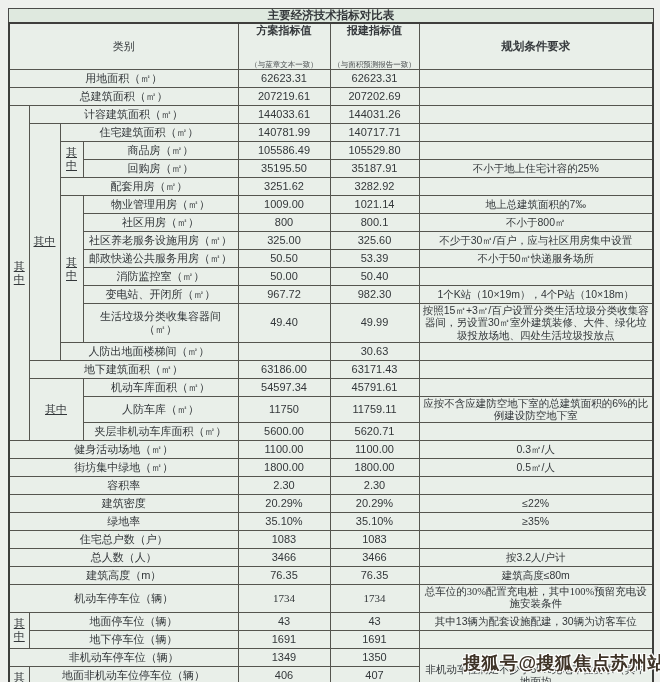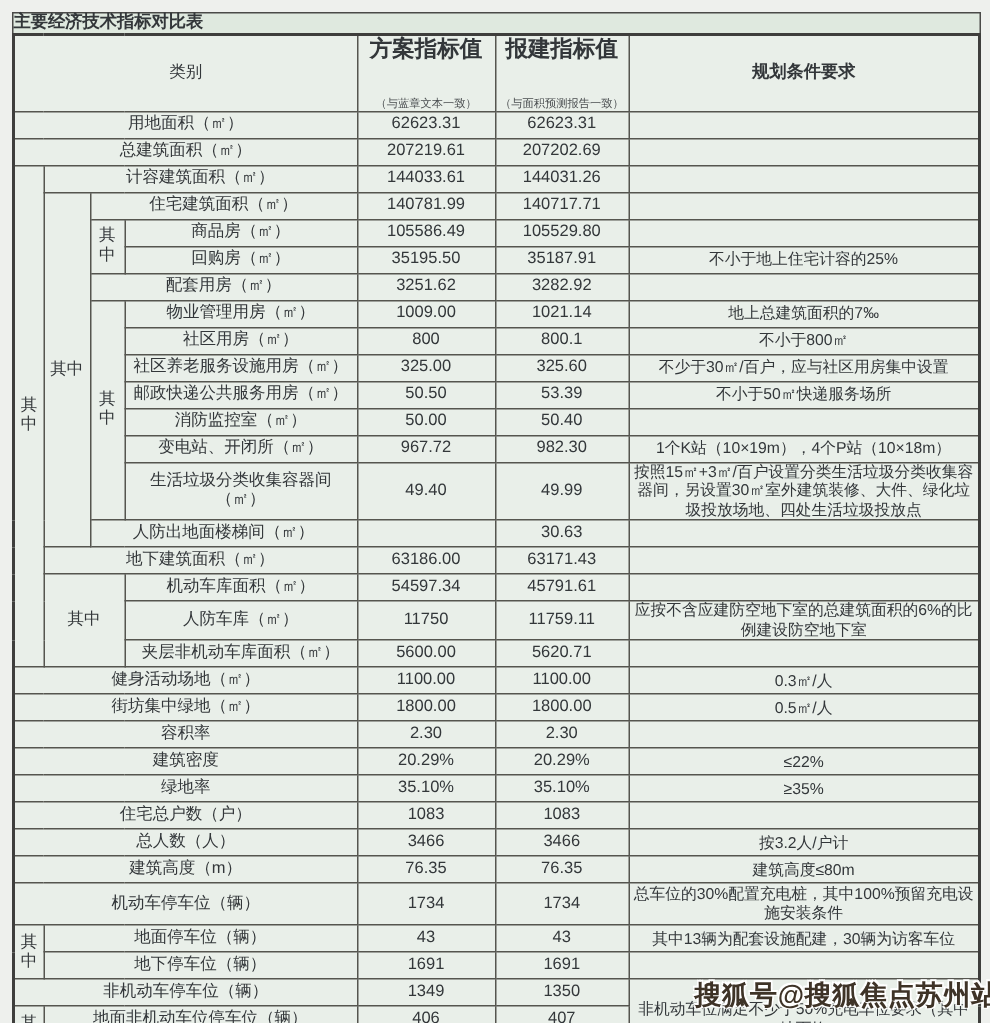--- a/index.html
+++ b/index.html
@@ -1,30 +1,30 @@
 <!DOCTYPE html>
 <html><head>
 <meta charset="utf-8">
 <style>
   html,body{margin:0;padding:0;}
   .page{position:relative;width:660px;height:682px;background:#eef0ed;overflow:hidden;
         font-family:"Liberation Sans","DejaVu Sans",sans-serif;color:#33373a;}
   .tablebox{position:absolute;left:8px;top:8px;width:646px;}
   .title{box-sizing:border-box;border:1px solid #4a4a48;border-bottom:none;background:#dfe9df;
-         height:14px;line-height:12px;font-weight:bold;font-size:11.5px;}
+         height:14px;line-height:12px;text-align:center;font-weight:bold;font-size:11.5px;}
   table{border-collapse:collapse;width:100%;table-layout:fixed;background:#e9efe9;
         border:2px solid #3e3e3c;}
   td,th{border:1px solid #55554f;padding:0 2px;font-size:11px;text-align:center;
         vertical-align:middle;overflow:hidden;line-height:1.2;font-weight:normal;}
   tr{height:18px;}
   tr.hdr{height:34px;}
-  .hm{font-size:15px;font-weight:bold;line-height:1.15;}
+  .hm{font-size:11px;font-weight:bold;line-height:1.15;}
   .hs{font-size:7.5px;color:#4a4e50;line-height:1.1;margin-top:24px;}
   .bold{font-weight:bold;font-size:11.5px;text-align:center;}
-  .qz{padding:0 1px;}
+  .qz{padding:0 1px;text-decoration:underline;}
   .sm{font-size:8px;line-height:1.2;text-align:center;}
   .req{font-size:10.5px;margin-top:44px;}
   .watermark{position:absolute;left:463px;top:651px;font-size:18px;font-weight:bold;
              color:#3e3327;letter-spacing:.5px;white-space:nowrap;
              text-shadow:1px 1px 0 #ffffff,-1px -1px 0 #ffffff,1px -1px 0 #ffffff,-1px 1px 0 #ffffff;}
 </style>
 </head>
 <body>
 
 <div class="page">
@@ -213,21 +213,21 @@
             <td>3466</td>
             <td>3466</td>
             <td class="req">按3.2人/户计</td>
           </tr>
           <tr>
             <td colspan="4">建筑高度（m）</td>
             <td>76.35</td>
             <td>76.35</td>
             <td class="req">建筑高度≤80m</td>
           </tr>
-          <tr style="height: 28px;">
+          <tr style="height: 28px; font-family: Liberation Serif, serif;">
             <td colspan="4">机动车停车位（辆）</td>
             <td>1734</td>
             <td>1734</td>
             <td class="req">总车位的30%配置充电桩，其中100%预留充电设施安装条件</td>
           </tr>
           <tr>
             <td rowspan="2" class="qz">其中</td>
             <td colspan="3">地面停车位（辆）</td>
             <td>43</td>
             <td>43</td>

